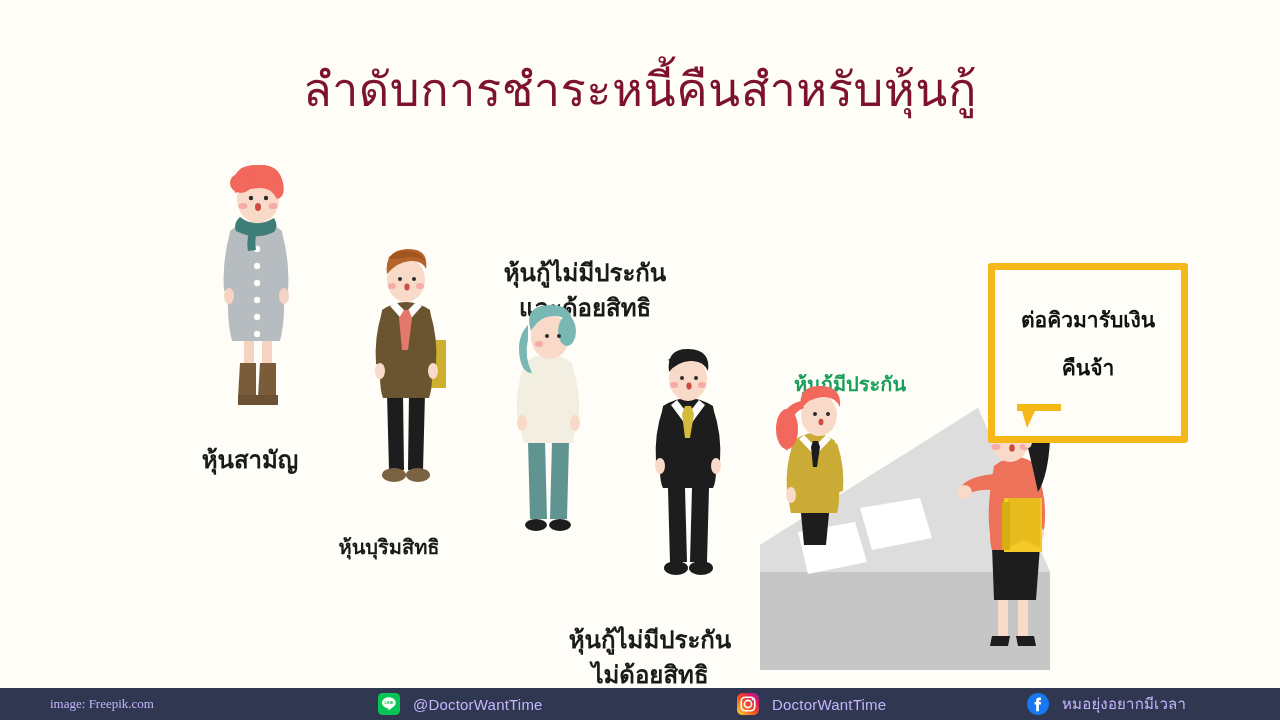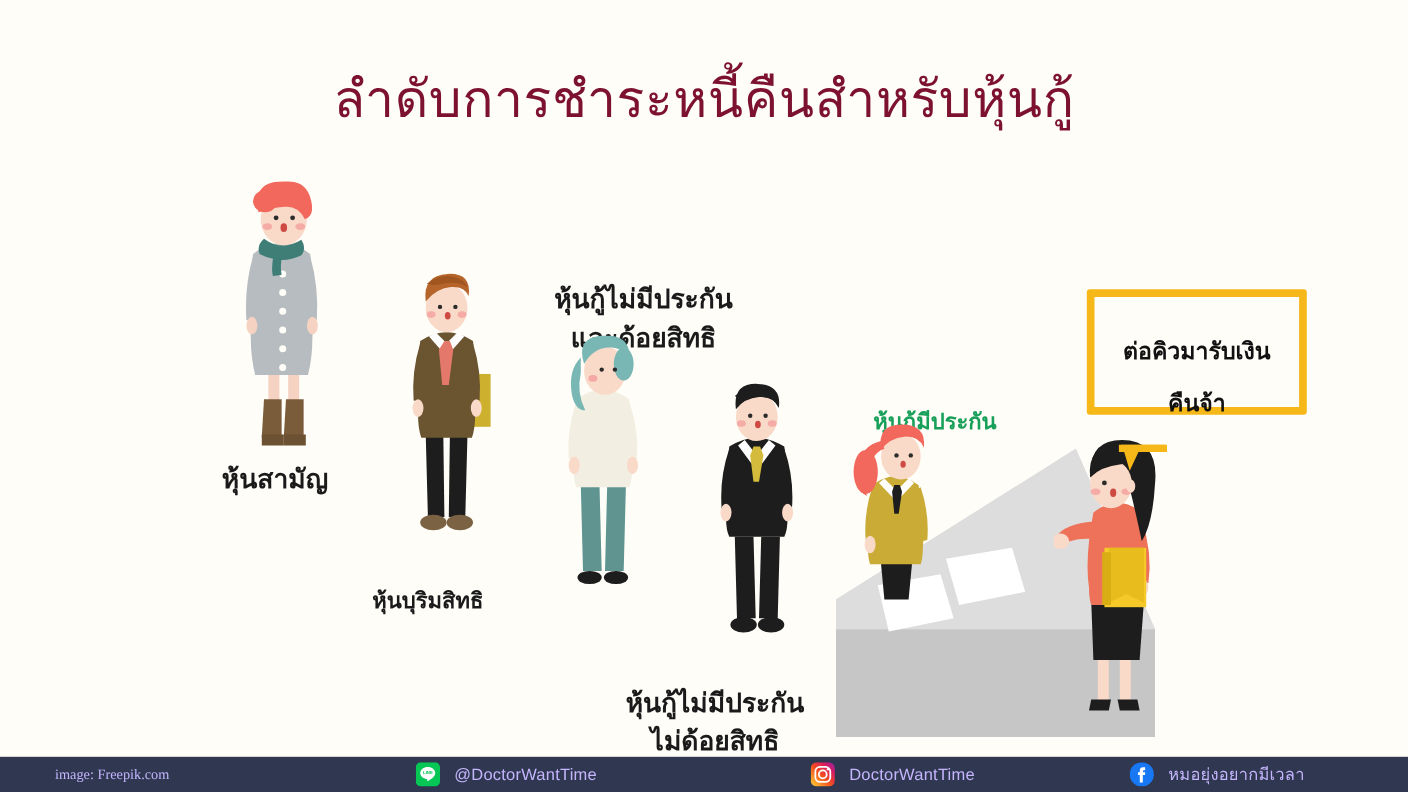--- a/index.html
+++ b/index.html
@@ -38,36 +38,36 @@
   
   .label {
     position: absolute;
     font-weight: bold;
     color: #1a1a1a;
     text-align: center;
     line-height: 1.45;
     white-space: nowrap;
     margin-top: 38px;
   }
-  .label-l1 { left: 140px; top: 382px; width: 220px; font-size: 24px; }
+  .label-l1 { left: 140px; top: 405px; width: 220px; font-size: 24px; }
   .label-l2 { left: 274px; top: 495px; width: 230px; font-size: 20px; }
   .label-l3 { left: 420px; top: 218px; width: 330px; font-size: 24px; }
   .label-l4 { left: 505px; top: 585px; width: 290px; font-size: 24px; }
   .label-l5 {
     left: 740px; top: 332px; width: 220px; font-size: 20px;
     color: #18a05a;
   }
 
   
   .bubble {
     position: absolute;
     left: 988px;
     top: 263px;
     width: 200px;
-    height: 114px;
+    height: 180px;
     border: 7px solid #f6b819;
     background: #fffdf7;
     box-sizing: border-box;
     border-radius: 3px;
     z-index: 40;
   }
   .bubble-text {
     position: absolute;
     left: 0;
     top: 26px;

